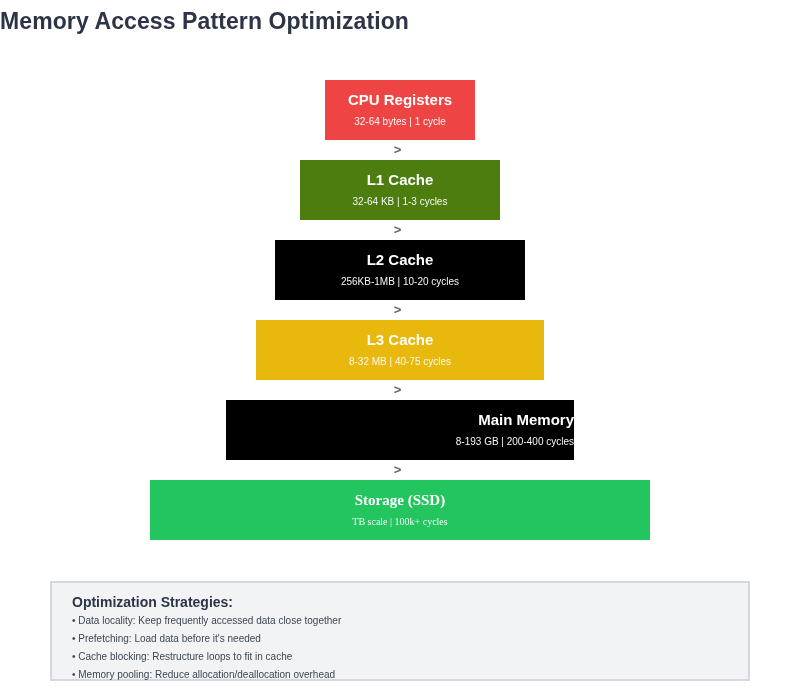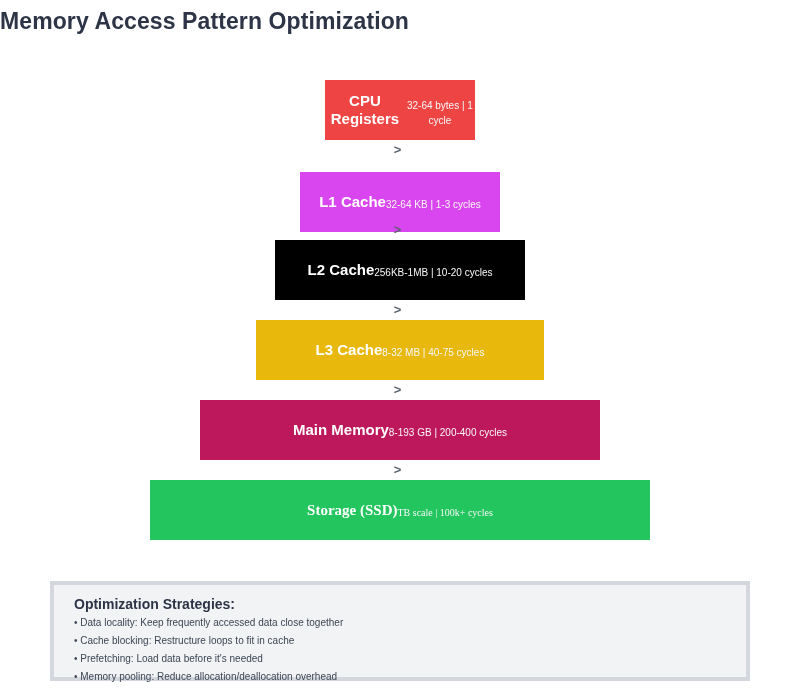--- a/index.html
+++ b/index.html
@@ -42,21 +42,21 @@
     height: 80px;
   }
   .tier-bar {
     position: absolute;
     top: 0;
     left: 50%;
     transform: translateX(-50%);
     height: 60px;
     box-sizing: border-box;
     display: flex;
-    flex-direction: row;
+    flex-direction: column;
     align-items: center;
     justify-content: center;
     color: #ffffff;
   }
   .tier-name {
     font-size: 15px;
     font-weight: bold;
     line-height: 18px;
     color: #ffffff;
     text-align: center;
@@ -83,21 +83,21 @@
 
   
   .strategies-box {
     position: absolute;
     left: 50px;
     top: 581px;
     width: 700px;
     height: 100px;
     box-sizing: border-box;
     background: #f1f3f5;
-    border: 4px solid #8b5cf6;
+    border: 2px solid #8b5cf6;
     overflow: visible;
   }
   .strategies-inner {
     position: absolute;
     left: 20px;
     top: 0;
     width: 670px;
   }
   .strategies-title {
     font-size: 14px;
@@ -126,21 +126,21 @@
 
   <div class="tier-wrap">
     <div class="tier-bar" style="width: 150px; background: rgb(239, 68, 68);">
       <div class="tier-name">CPU Registers</div>
       <div class="tier-spec">32-64 bytes | 1 cycle</div>
     </div>
     <div class="tier-arrow">&gt;</div>
   </div>
 
   <div class="tier-wrap">
-    <div class="tier-bar" style="width: 200px; background: #d946ef; margin-top: 12px;">
+    <div class="tier-bar" style="width: 200px; background: #4d7c0f;">
       <div class="tier-name">L1 Cache</div>
       <div class="tier-spec">32-64 KB | 1-3 cycles</div>
     </div>
     <div class="tier-arrow">&gt;</div>
   </div>
 
   <div class="tier-wrap">
     <div class="tier-bar" style="width: 250px; background: #000000;">
       <div class="tier-name">L2 Cache</div>
       <div class="tier-spec">256KB-1MB | 10-20 cycles</div>
@@ -150,37 +150,37 @@
 
   <div class="tier-wrap">
     <div class="tier-bar" style="width: 288px; background: rgb(232, 184, 12);">
       <div class="tier-name">L3 Cache</div>
       <div class="tier-spec">8-32 MB | 40-75 cycles</div>
     </div>
     <div class="tier-arrow">&gt;</div>
   </div>
 
   <div class="tier-wrap">
-    <div class="tier-bar" style="width: 400px; background: #be185d;">
+    <div class="tier-bar" style="width: 348px; background: #000000; align-items: flex-end;">
       <div class="tier-name">Main Memory</div>
       <div class="tier-spec">8-193 GB | 200-400 cycles</div>
     </div>
     <div class="tier-arrow">&gt;</div>
   </div>
 
   <div class="tier-wrap">
     <div class="tier-bar" style="width: 500px; background: rgb(34, 197, 94); font-family: Liberation Serif, serif;">
       <div class="tier-name">Storage (SSD)</div>
       <div class="tier-spec">TB scale | 100k+ cycles</div>
     </div>
   </div>
 
 </div>
 
 <div class="strategies-box" style="background: rgb(241, 243, 245); border-color: rgb(212, 216, 222);">
   <div class="strategies-inner">
     <div class="strategies-title">Optimization Strategies:</div>
     <div class="strategy-item">• Data locality: Keep frequently accessed data close together</div>
+    <div class="strategy-item">• Prefetching: Load data before it's needed</div>
     <div class="strategy-item">• Cache blocking: Restructure loops to fit in cache</div>
-    <div class="strategy-item">• Prefetching: Load data before it's needed</div>
     <div class="strategy-item">• Memory pooling: Reduce allocation/deallocation overhead</div>
   </div>
 </div>
 
 </body></html>

